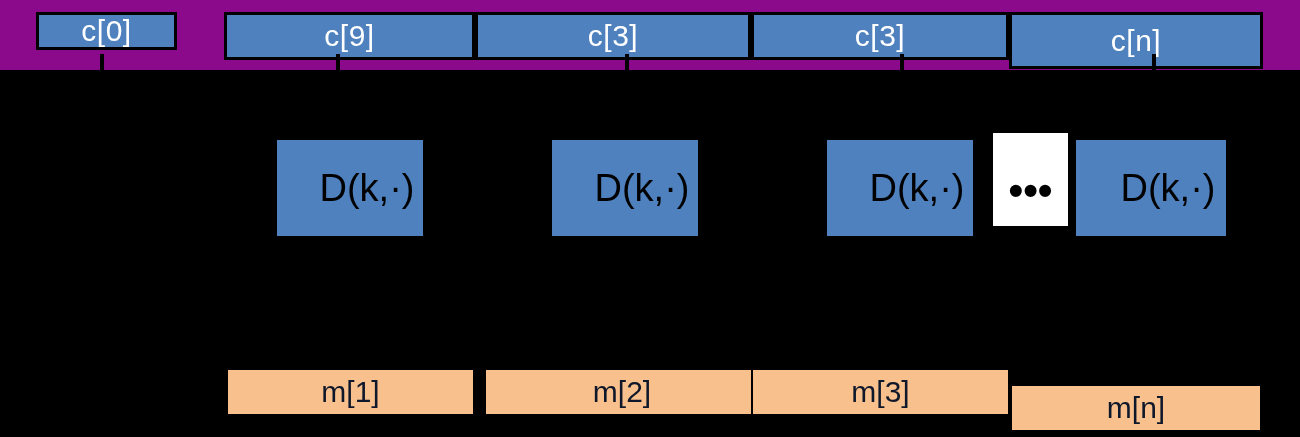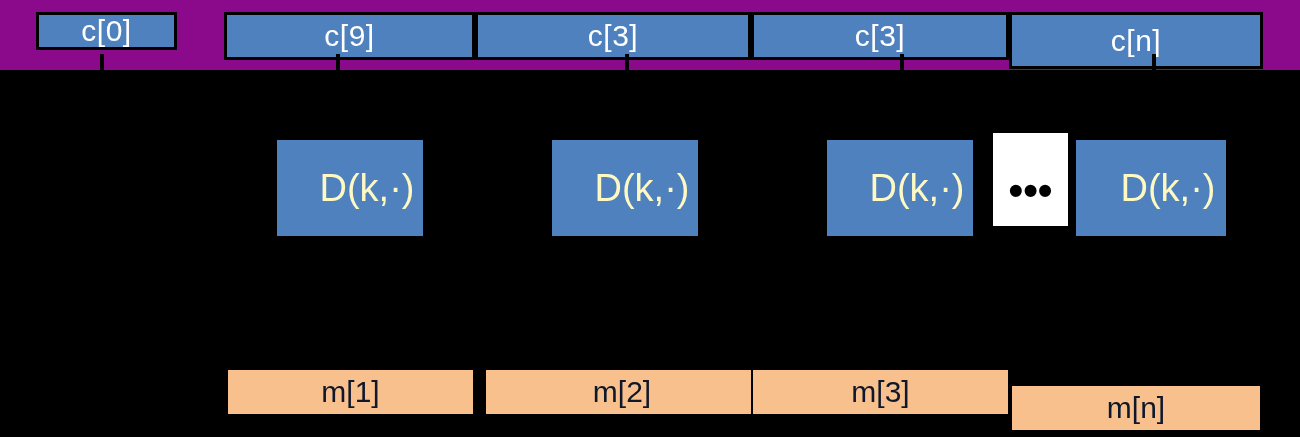--- a/index.html
+++ b/index.html
@@ -30,21 +30,21 @@
     font-size:30px;
     line-height:1;
     display:flex; align-items:center; justify-content:center;
     letter-spacing:.5px;
   }
 
   
   .dbox {
     position:absolute;
     background:#4e81bd;
-    color:#fef9c3;
+    color:#000000;
     font-size:38px;
     display:flex; align-items:center; justify-content:center;
     line-height:1;
     padding-left:34px;
   }
 
   
   .ellipsis-box {
     position:absolute;
     background:#ffffff;

